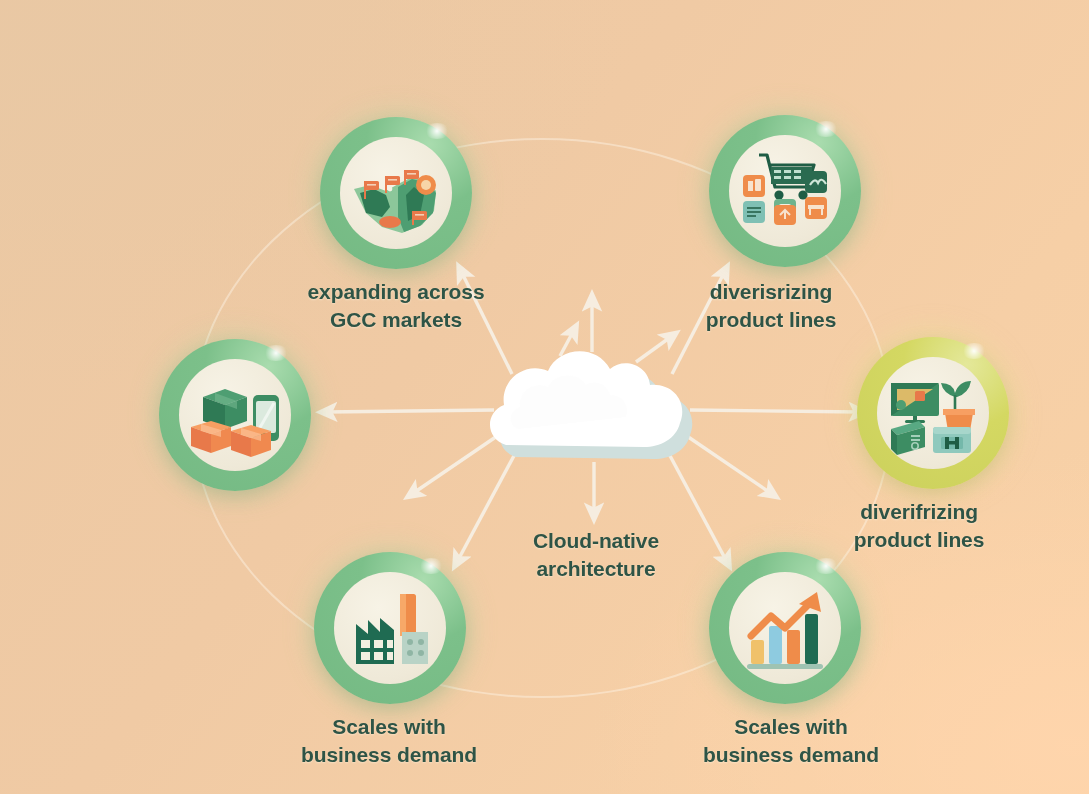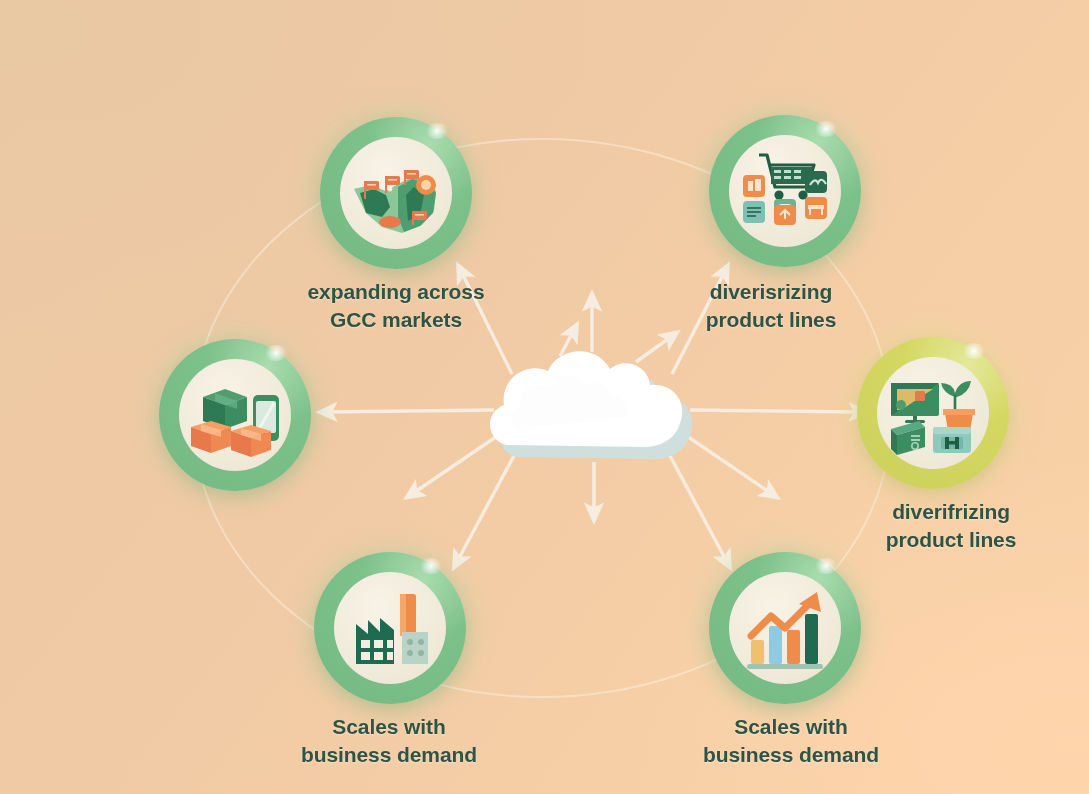--- a/index.html
+++ b/index.html
@@ -98,21 +98,21 @@
     font-weight: bold;
     font-size: 21px;
     line-height: 1.32;
     text-align: center;
     white-space: pre-line;
     letter-spacing: -0.1px;
     text-shadow: 0 1px 2px rgba(255,240,220,0.55);
   }
   #label-tl { left: 280px; top: 278px; width: 232px; }
   #label-tr { left: 660px; top: 278px; width: 222px; }
-  #label-r  { left: 836px; top: 498px; width: 230px; }
+  #label-r  { left: 804px; top: 498px; width: 230px; }
   #label-bl { left: 276px; top: 713px; width: 226px; }
   #label-br { left: 678px; top: 713px; width: 226px; }
   #label-center {
     left: 498px; top: 527px; width: 196px;
     font-size: 21px;
   }
 
   
   #cloud { position: absolute; left: 478px; top: 333px; width: 228px; height: 132px; }
 </style>
@@ -357,14 +357,16 @@
         <rect x="18" y="92" width="76" height="5" rx="2.5" fill="#9fc3b2"></rect>
         <path d="M22,64 L42,44 L56,56 L84,28" stroke="#ef8c4a" stroke-width="7" fill="none" stroke-linejoin="round" stroke-linecap="round"></path>
         <path d="M88,20 L92,40 L70,32 Z" fill="#ef8c4a"></path>
       </svg>
     </div>
     <div class="glint"></div>
   </div>
   <div class="label" id="label-br">Scales with
 business demand</div>
 
+  <div class="label" id="label-center">Cloud-native
+architecture</div>
 
 </div>
 
 </body></html>

